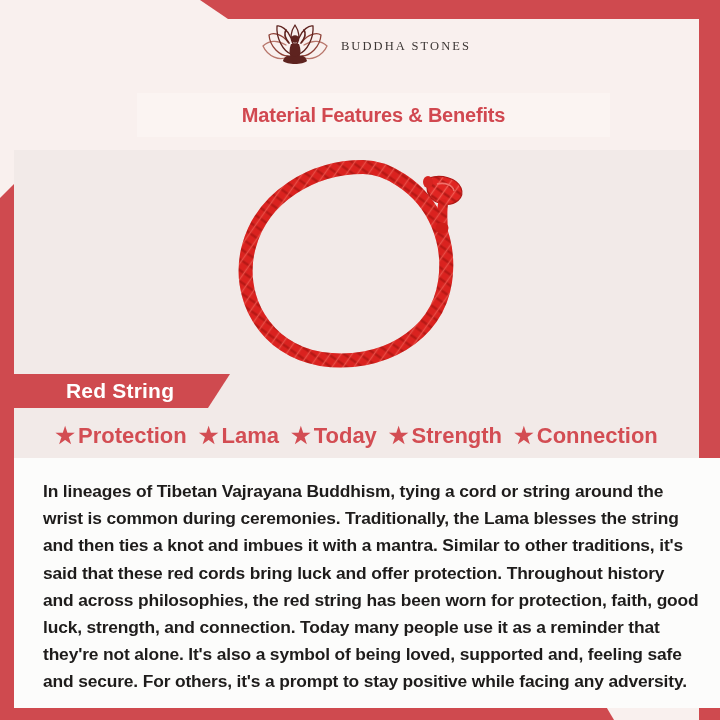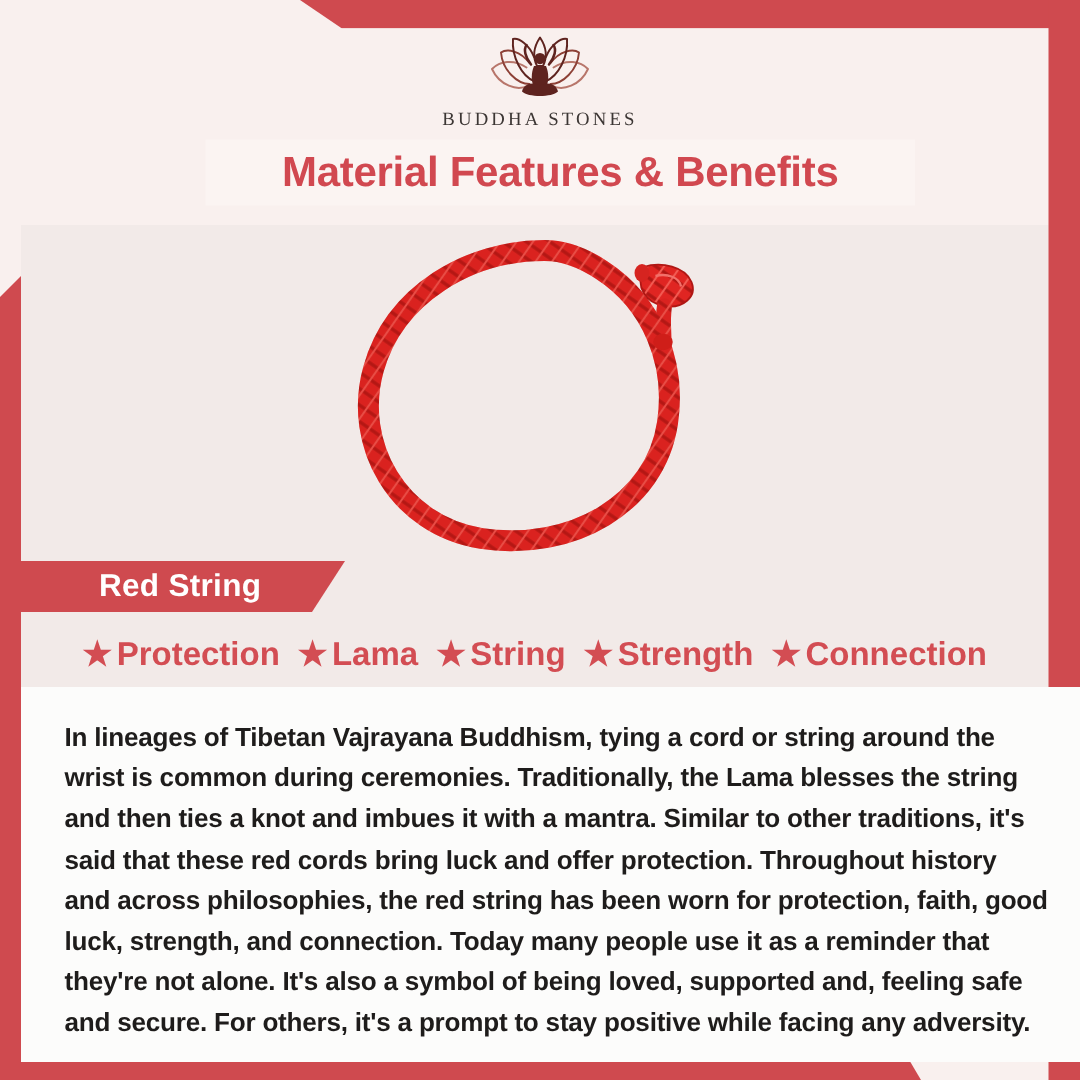--- a/index.html
+++ b/index.html
@@ -73,21 +73,21 @@
     top: 19px;
     width: 720px;
     height: 72px;
     display: flex;
     flex-direction: column;
     align-items: center;
     justify-content: flex-start;
   }
   .logo-wrap {
     display: flex;
-    flex-direction: column;
+    flex-direction: row;
     align-items: center;
     margin-top: 2px;
   }
   .logo-mark {
     width: 92px;
     height: 50px;
     display: block;
   }
   .logo-text {
     font-family: "Liberation Serif", serif;
@@ -106,21 +106,21 @@
     width: 473px;
     height: 44px;
     background: #fbf4f2;
     display: flex;
     align-items: center;
     justify-content: center;
   }
   .title-text {
     font-family: "Liberation Sans", sans-serif;
     font-weight: bold;
-    font-size: 28px;
+    font-size: 20px;
     color: #d14850;
     letter-spacing: -0.2px;
     white-space: nowrap;
   }
 
   
   .product-area {
     position: absolute;
     left: 14px;
     top: 150px;
@@ -303,21 +303,21 @@
     <span class="benefit">
       <span class="star">★</span>
         <span>Protection</span>
     </span>
     <span class="benefit">
       <span class="star">★</span>
         <span>Lama</span>
     </span>
     <span class="benefit">
       <span class="star">★</span>
-        <span>String</span>
+        <span>Today</span>
     </span>
     <span class="benefit">
       <span class="star">★</span>
         <span>Strength</span>
     </span>
     <span class="benefit">
       <span class="star">★</span>
         <span>Connection</span>
     </span>
   </div>

